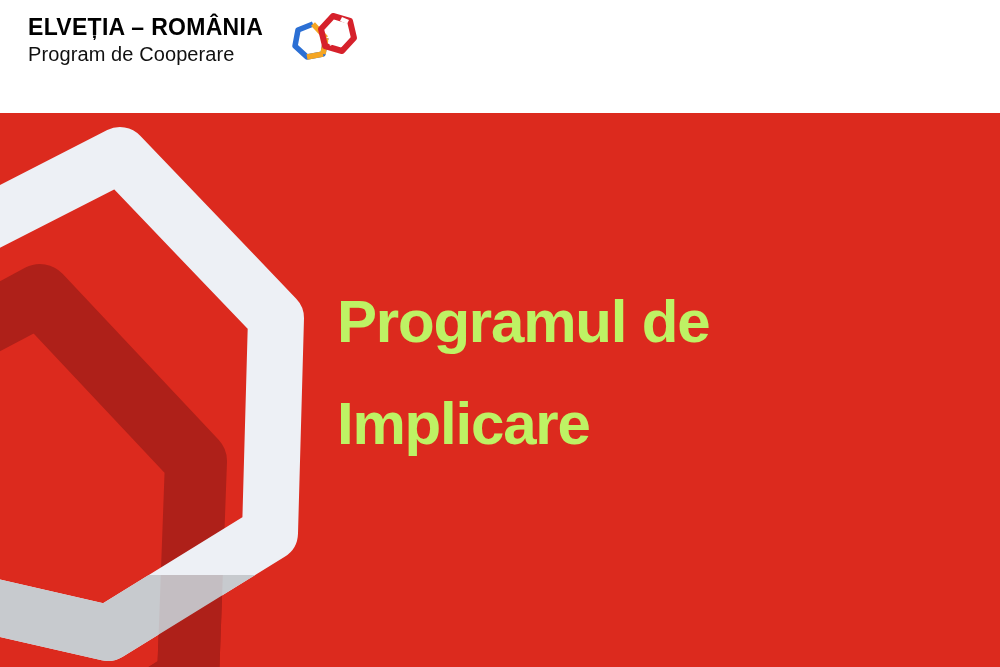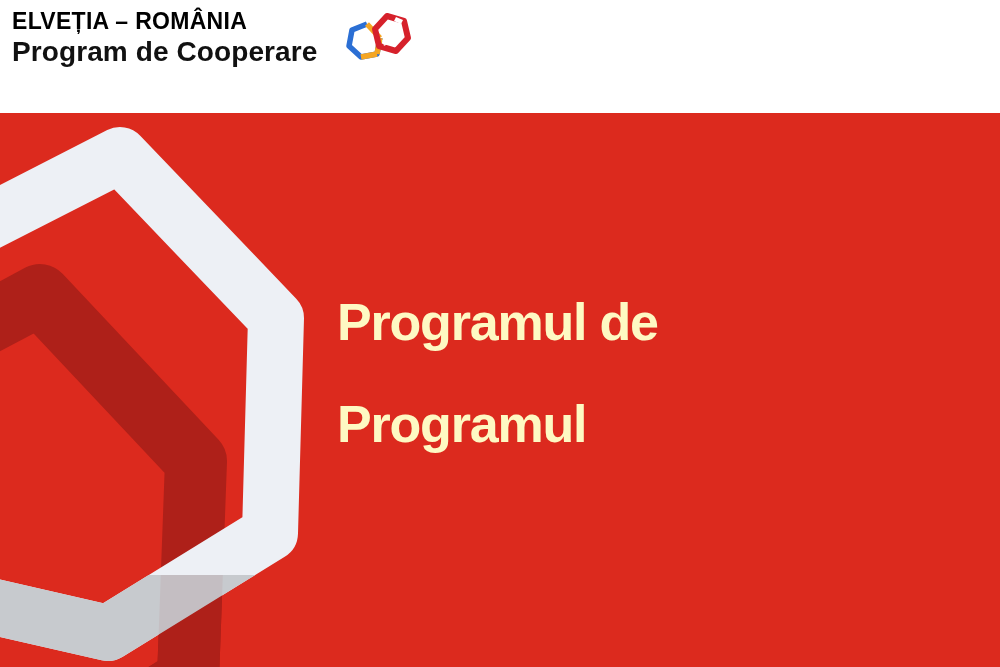--- a/index.html
+++ b/index.html
@@ -22,41 +22,42 @@
     position:absolute;
     left:0; top:0;
     width:1000px; height:113px;
     background:#ffffff;
     display:flex;
     align-items:flex-start;
   }
 
   #logo-lockup {
     display:flex;
-    padding-left:12px;
+    align-items:center;
+    padding-left:28px;
     padding-top:10px;
   }
 
   #logo-wordmark {
     display:flex;
     flex-direction:column;
     line-height:1.0;
   }
 
   #logo-line-1 {
     font-size:23px;
     font-weight:bold;
     letter-spacing:0.3px;
     color:#000000;
     white-space:nowrap;
   }
 
   #logo-line-2 {
-    font-size:28px;
-    font-weight:bold;
+    font-size:20px;
+    font-weight:normal;
     letter-spacing:0.1px;
     color:#111111;
     white-space:nowrap;
     margin-top:5px;
   }
 
   #logo-mark {
     margin-left:24px;
     margin-top:2px;
     width:72px; height:58px;
@@ -81,22 +82,22 @@
 
   #hero-heading {
     position:absolute;
     left:337px;
     top:158px;
     width:660px;
   }
 
   #hero-heading .hline {
     display:block;
-    color:#fef9c3;
-    font-size:52px;
+    color:#bef264;
+    font-size:60px;
     font-weight:bold;
     line-height:102px;
     letter-spacing:-1.2px;
     white-space:nowrap;
   }
 </style>
 </head>
 <body>
 
 <div id="page">
@@ -168,18 +169,18 @@
         <use href="#darkHex" fill="none" stroke="#AE2019" stroke-width="62" stroke-linejoin="round"></use>
       </g>
 
       <g clip-path="url(#crossClip)">
         <use href="#lightHex" fill="none" stroke="#C5C7CB" stroke-width="56" stroke-linejoin="round" opacity="0.95"></use>
       </g>
     </svg>
 
     <h1 id="hero-heading">
       <span class="hline">Programul de</span>
-      <span class="hline">Programul</span>
+      <span class="hline">Implicare</span>
     </h1>
 
   </section>
 
 </div>
 
 </body></html>

